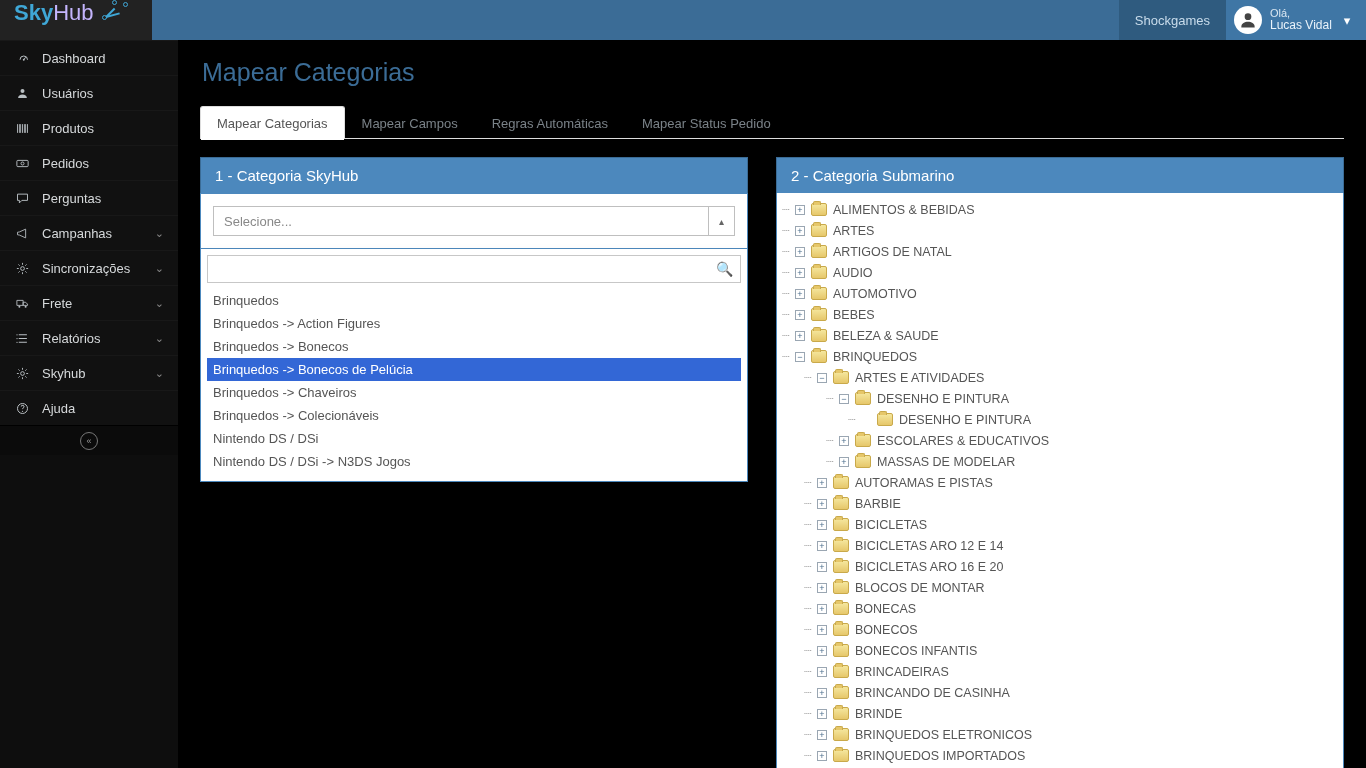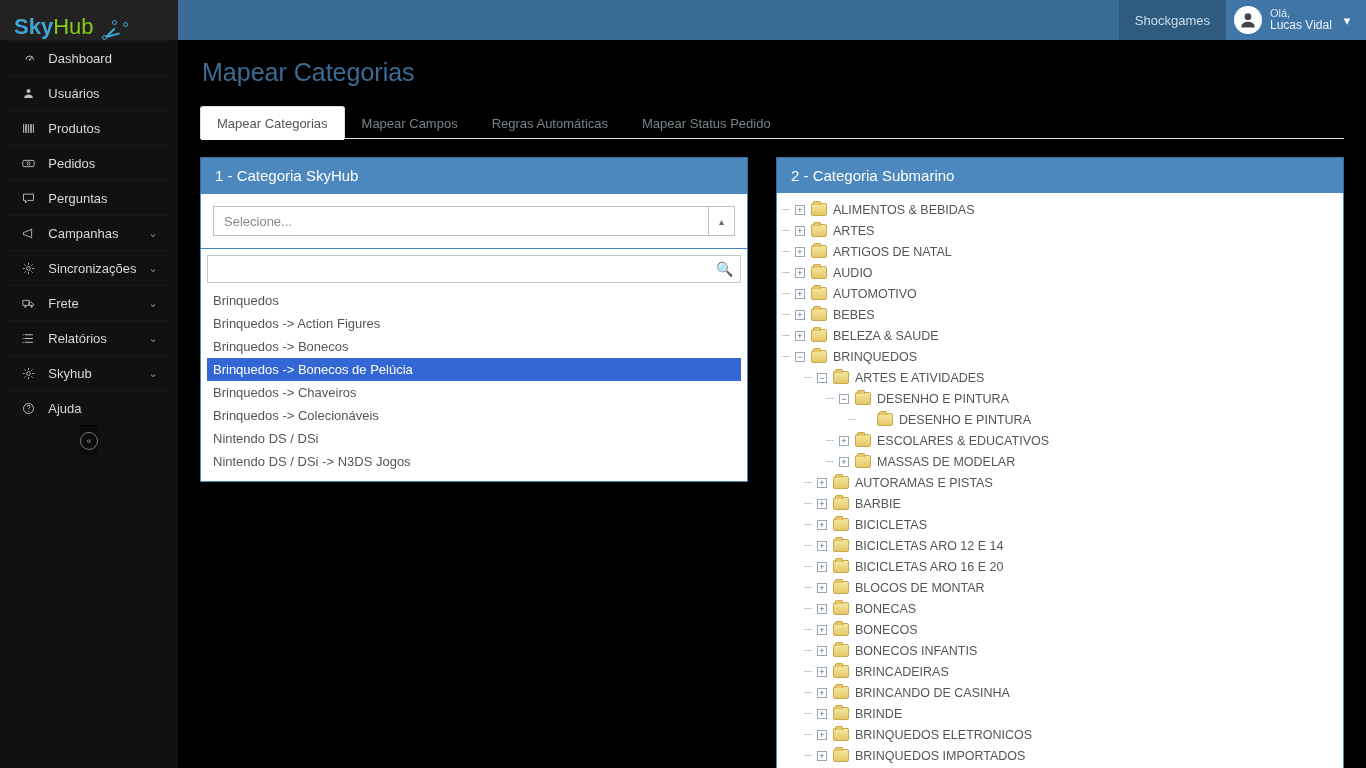--- a/index.html
+++ b/index.html
@@ -1,23 +1,23 @@
 <!DOCTYPE html>
 <html><head>
 <meta charset="utf-8">
 <style>
   * { box-sizing: border-box; margin: 0; padding: 0; }
   html, body { height: 100%; font-family: "Helvetica Neue", Arial, sans-serif; font-size: 13px; color: #444; }
   body { display: flex; flex-direction: column; overflow: hidden; }
 
   
   .topbar { height: 40px; background: #3b6c96; color: #fff; display: flex; align-items: center; }
-  .brand { width: 178px; height: 40px; background: #222; display: flex; align-items: flex-end; padding-left: 14px; font-size: 22px; font-weight: 400; font-style: italic; }
+  .brand { width: 152px; height: 40px; background: #222; display: flex; align-items: flex-start; padding-left: 14px; font-size: 22px; font-weight: 400; font-style: italic; }
   .brand .sky { color: #3fa7d6; font-weight: 700; font-style: normal; }
-  .brand .hub { color: #84cc16; font-weight: 300; font-style: normal; }
+  .brand .hub { color: #c4b5fd; font-weight: 300; font-style: normal; }
   .brand-icon { margin-left: 6px; width: 28px; height: 20px; position: relative; }
   .brand-icon .dot { position: absolute; width: 5px; height: 5px; border: 1.5px solid #3fa7d6; border-radius: 50%; }
   .brand-icon .d1 { left: 2px; bottom: 0; }
   .brand-icon .d2 { left: 12px; top: 0; }
   .brand-icon .d3 { right: 0; top: 2px; }
   .brand-icon .line { position: absolute; background: #3fa7d6; height: 1.5px; transform-origin: left center; }
   .brand-icon .l1 { width: 12px; left: 6px; bottom: 3px; transform: rotate(-45deg); }
   .brand-icon .l2 { width: 14px; left: 6px; bottom: 3px; transform: rotate(-15deg); }
 
   .top-spacer { flex: 1; }
@@ -26,21 +26,21 @@
   .avatar-circle { width: 28px; height: 28px; border-radius: 50%; background: #fff; display: flex; align-items: center; justify-content: center; }
   .avatar-circle svg { width: 20px; height: 20px; fill: #444; }
   .user-text { line-height: 1.1; font-size: 12px; color: #eaf3fa; }
   .user-text .hello { font-size: 11px; opacity: .9; }
   .user-caret { margin-left: 4px; }
 
   
   .shell { flex: 1; display: flex; min-height: 0; }
 
   
-  .sidebar { width: 178px; background: #111; color: #cfd3d6; display: flex; flex-direction: column; align-items: center; }
+  .sidebar { width: 178px; background: #111; color: #cfd3d6; display: flex; flex-direction: column; }
   .side-item { display: flex; align-items: center; height: 35px; padding: 0 14px; gap: 12px; cursor: pointer; font-size: 13px; color: #d6d9db; border-top: 1px solid rgba(255,255,255,.03); }
   .side-item .chev { margin-left: auto; font-size: 11px; color: #888; }
   .side-icon { width: 16px; text-align: center; font-size: 14px; color: #b9bfc3; }
   .side-collapse { height: 30px; border-top: 1px solid #000; display: flex; align-items: center; justify-content: center; background: #0b0b0b; }
   .side-collapse .ring { width: 18px; height: 18px; border: 1.5px solid #777; border-radius: 50%; display: flex; align-items: center; justify-content: center; font-size: 9px; color: #999; }
   .side-filler { flex: 1; background: #0e0e0e; }
 
   
   .main { flex: 1; background: #000000; overflow: auto; padding: 14px 22px 30px; }
   .page-title { font-size: 25px; font-weight: 300; color: #3b6c96; margin: 4px 0 18px 2px; }

